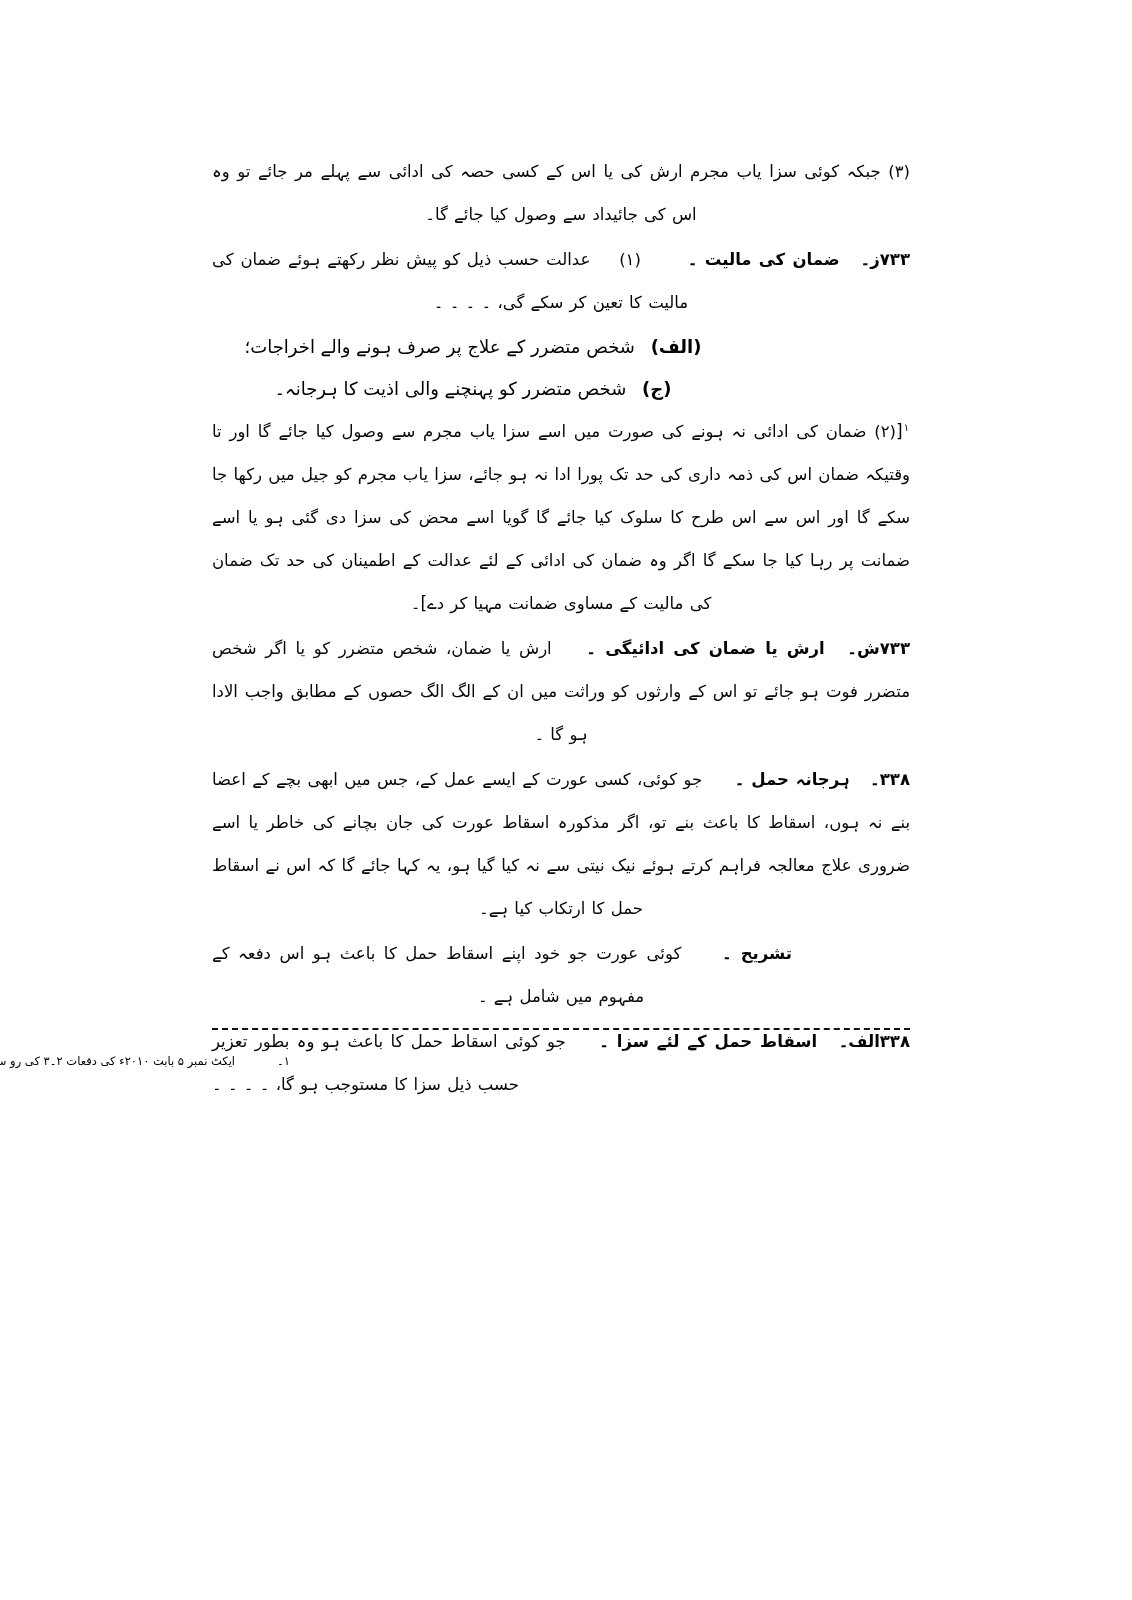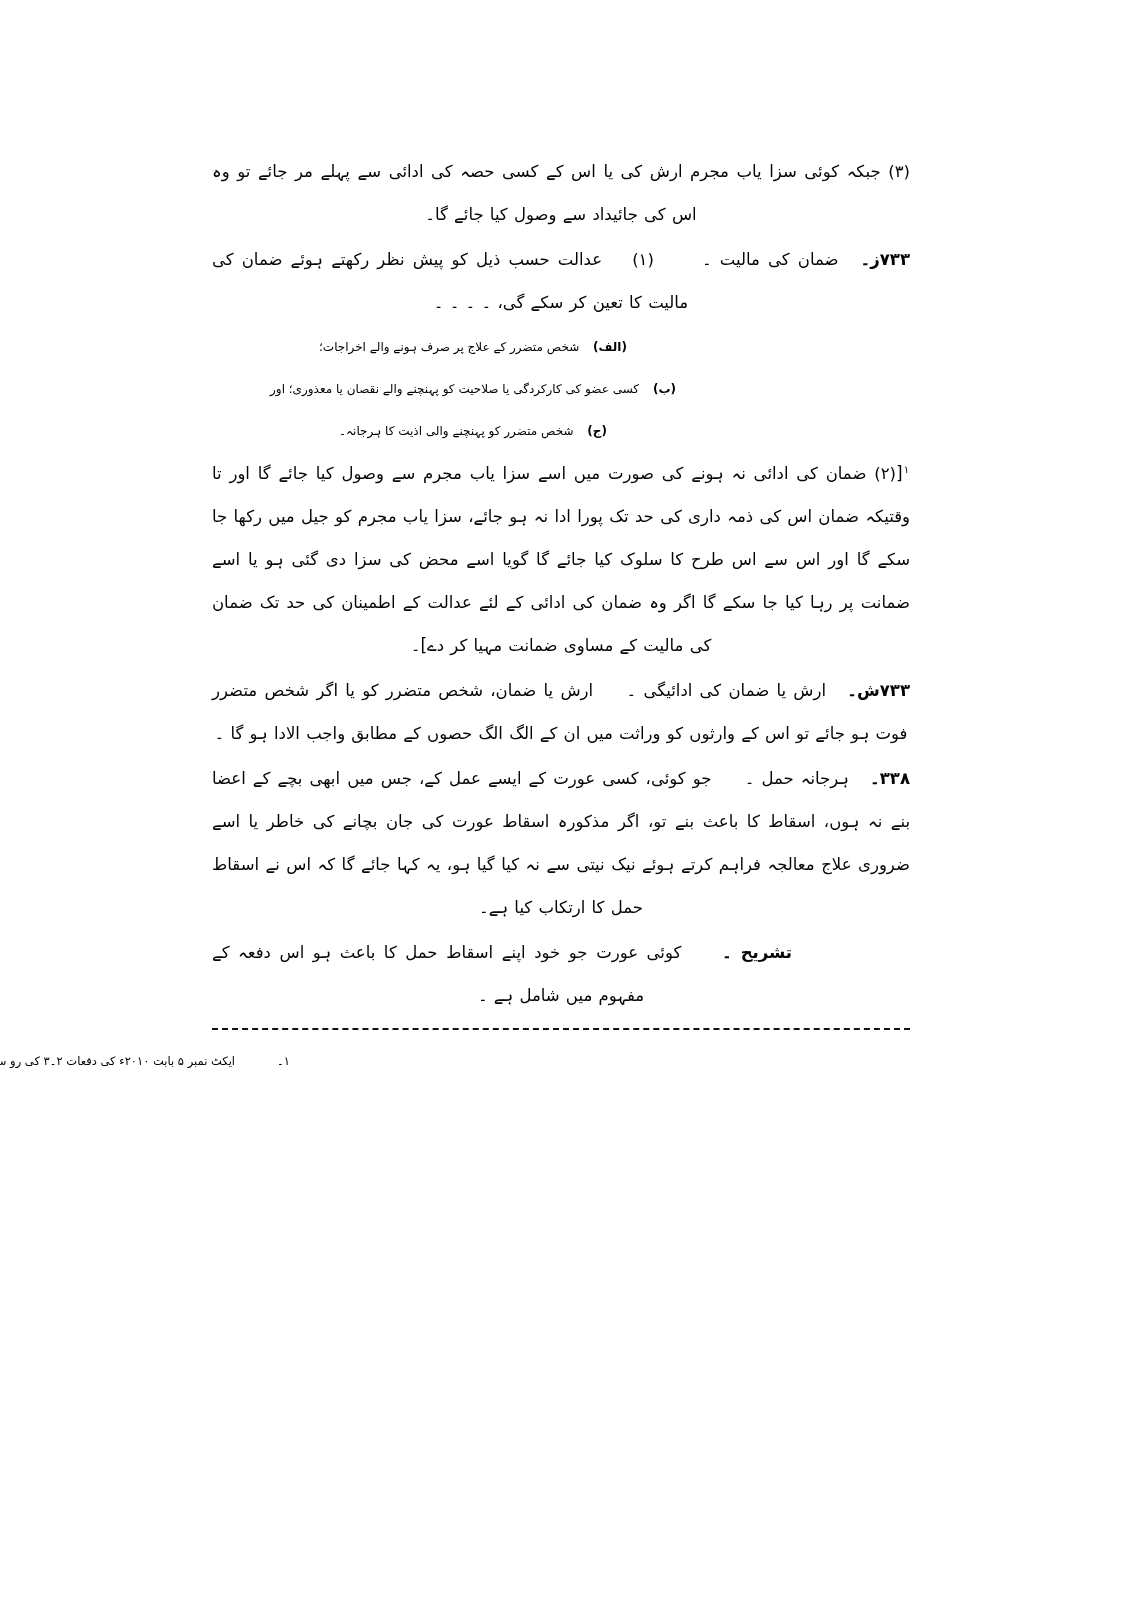--- a/index.html
+++ b/index.html
@@ -41,21 +41,21 @@
     margin: 0 0 2px 0;
     direction: rtl;
     text-align: justify;
     word-spacing: 1px;
     letter-spacing: 0.1px;
     color: #050505;
   }
 
   
   .clause {
-    font-size: 12px;
+    font-size: 18px;
     line-height: 42px;
     margin: 0;
     direction: rtl;
     text-align: right;
     padding-right: 120px;
   }
   .clause.c-alif { padding-right: 176px; }
   .clause.c-be   { padding-right: 176px; }
   .clause.c-jeem { padding-right: 176px; }
 
@@ -64,21 +64,21 @@
     margin-left: 10px;
     display: inline-block;
   }
 
   
   .sec-no {
     font-weight: 700;
     margin-left: 14px;
   }
   .sec-title {
-    font-weight: 400;
+    font-weight: 700;
     margin-left: 26px;
   }
   .sub-no {
     font-weight: 400;
     margin-left: 22px;
     margin-right: 14px;
   }
 
   .heading-term {
     font-weight: 700;
@@ -146,24 +146,20 @@
       <span class="sec-title">ضمان کی مالیت ۔</span>
       <span class="sub-no">(۱)</span>
       <span>عدالت حسب ذیل کو پیش نظر رکھتے ہوئے ضمان کی مالیت کا تعین کر سکے گی، ۔ ۔ ۔ ۔</span>
     </p>
 
     <p class="clause c-alif">
       <span class="marker">(الف)</span>
       <span>شخص متضرر کے علاج پر صرف ہونے والے اخراجات؛</span>
     </p>
 
-    <p class="clause c-be">
-      <span class="marker">(ب)</span>
-      <span>کسی عضو کی کارکردگی یا صلاحیت کو پہنچنے والے نقصان یا معذوری؛ اور</span>
-    </p>
 
     <p class="clause c-jeem">
       <span class="marker">(ج)</span>
       <span>شخص متضرر کو پہنچنے والی اذیت کا ہرجانہ۔</span>
     </p>
 
 
     <p class="para center-last">
       <span class="fn-ref">۱</span><span class="brk">[</span><span class="marker">(۲)</span>
       <span>ضمان کی ادائی نہ ہونے کی صورت میں اسے سزا یاب مجرم سے وصول کیا جائے گا اور تا وقتیکہ ضمان اس کی ذمہ داری کی حد تک پورا ادا نہ ہو جائے، سزا یاب مجرم کو جیل میں رکھا جا سکے گا اور اس سے اس طرح کا سلوک کیا جائے گا گویا اسے محض کی سزا دی گئی ہو یا اسے ضمانت پر رہا کیا جا سکے گا اگر وہ ضمان کی ادائی کے لئے عدالت کے اطمینان کی حد تک ضمان کی مالیت کے مساوی ضمانت مہیا کر دے</span><span class="brk">]</span><span>۔</span>
@@ -179,20 +175,25 @@
       <span class="sec-no">۳۳۸۔</span>
       <span class="sec-title">ہرجانہ حمل ۔</span>
       <span>جو کوئی، کسی عورت کے ایسے عمل کے، جس میں ابھی بچے کے اعضا بنے نہ ہوں، اسقاط کا باعث بنے تو، اگر مذکورہ اسقاط عورت کی جان بچانے کی خاطر یا اسے ضروری علاج معالجہ فراہم کرتے ہوئے نیک نیتی سے نہ کیا گیا ہو، یہ کہا جائے گا کہ اس نے اسقاط حمل کا ارتکاب کیا ہے۔</span>
     </p>
 
     <p class="para center-last">
       <span class="heading-term" style="margin-right:118px;">تشریح ۔</span>
       <span style="">کوئی عورت جو خود اپنے اسقاط حمل کا باعث ہو اس دفعہ کے مفہوم میں شامل ہے ۔</span>
     </p>
 
+    <p class="para left-last">
+      <span class="sec-no">۳۳۸الف۔</span>
+      <span class="sec-title">اسقاط حمل کے لئے سزا ۔</span>
+      <span class="leader">جو کوئی اسقاط حمل کا باعث ہو وہ بطور تعزیر حسب ذیل سزا کا مستوجب ہو گا، ۔ ۔ ۔ ۔</span>
+    </p>
 
   </div>
 
   <div class="footnote-zone">
     <div class="fn-rule"></div>
     <div class="fn-line">
       <span class="fn-num">۱۔</span>
       <span class="fn-text">ایکٹ نمبر ۵ بابت ۲۰۱۰ء کی دفعات ۲۔۳ کی رو سے تبدیل اور اضافہ کیا گیا (نافذ پذیر از ۲۔۱۰۔۲۰۰۷ء ہے )۔</span>
     </div>
   </div>

